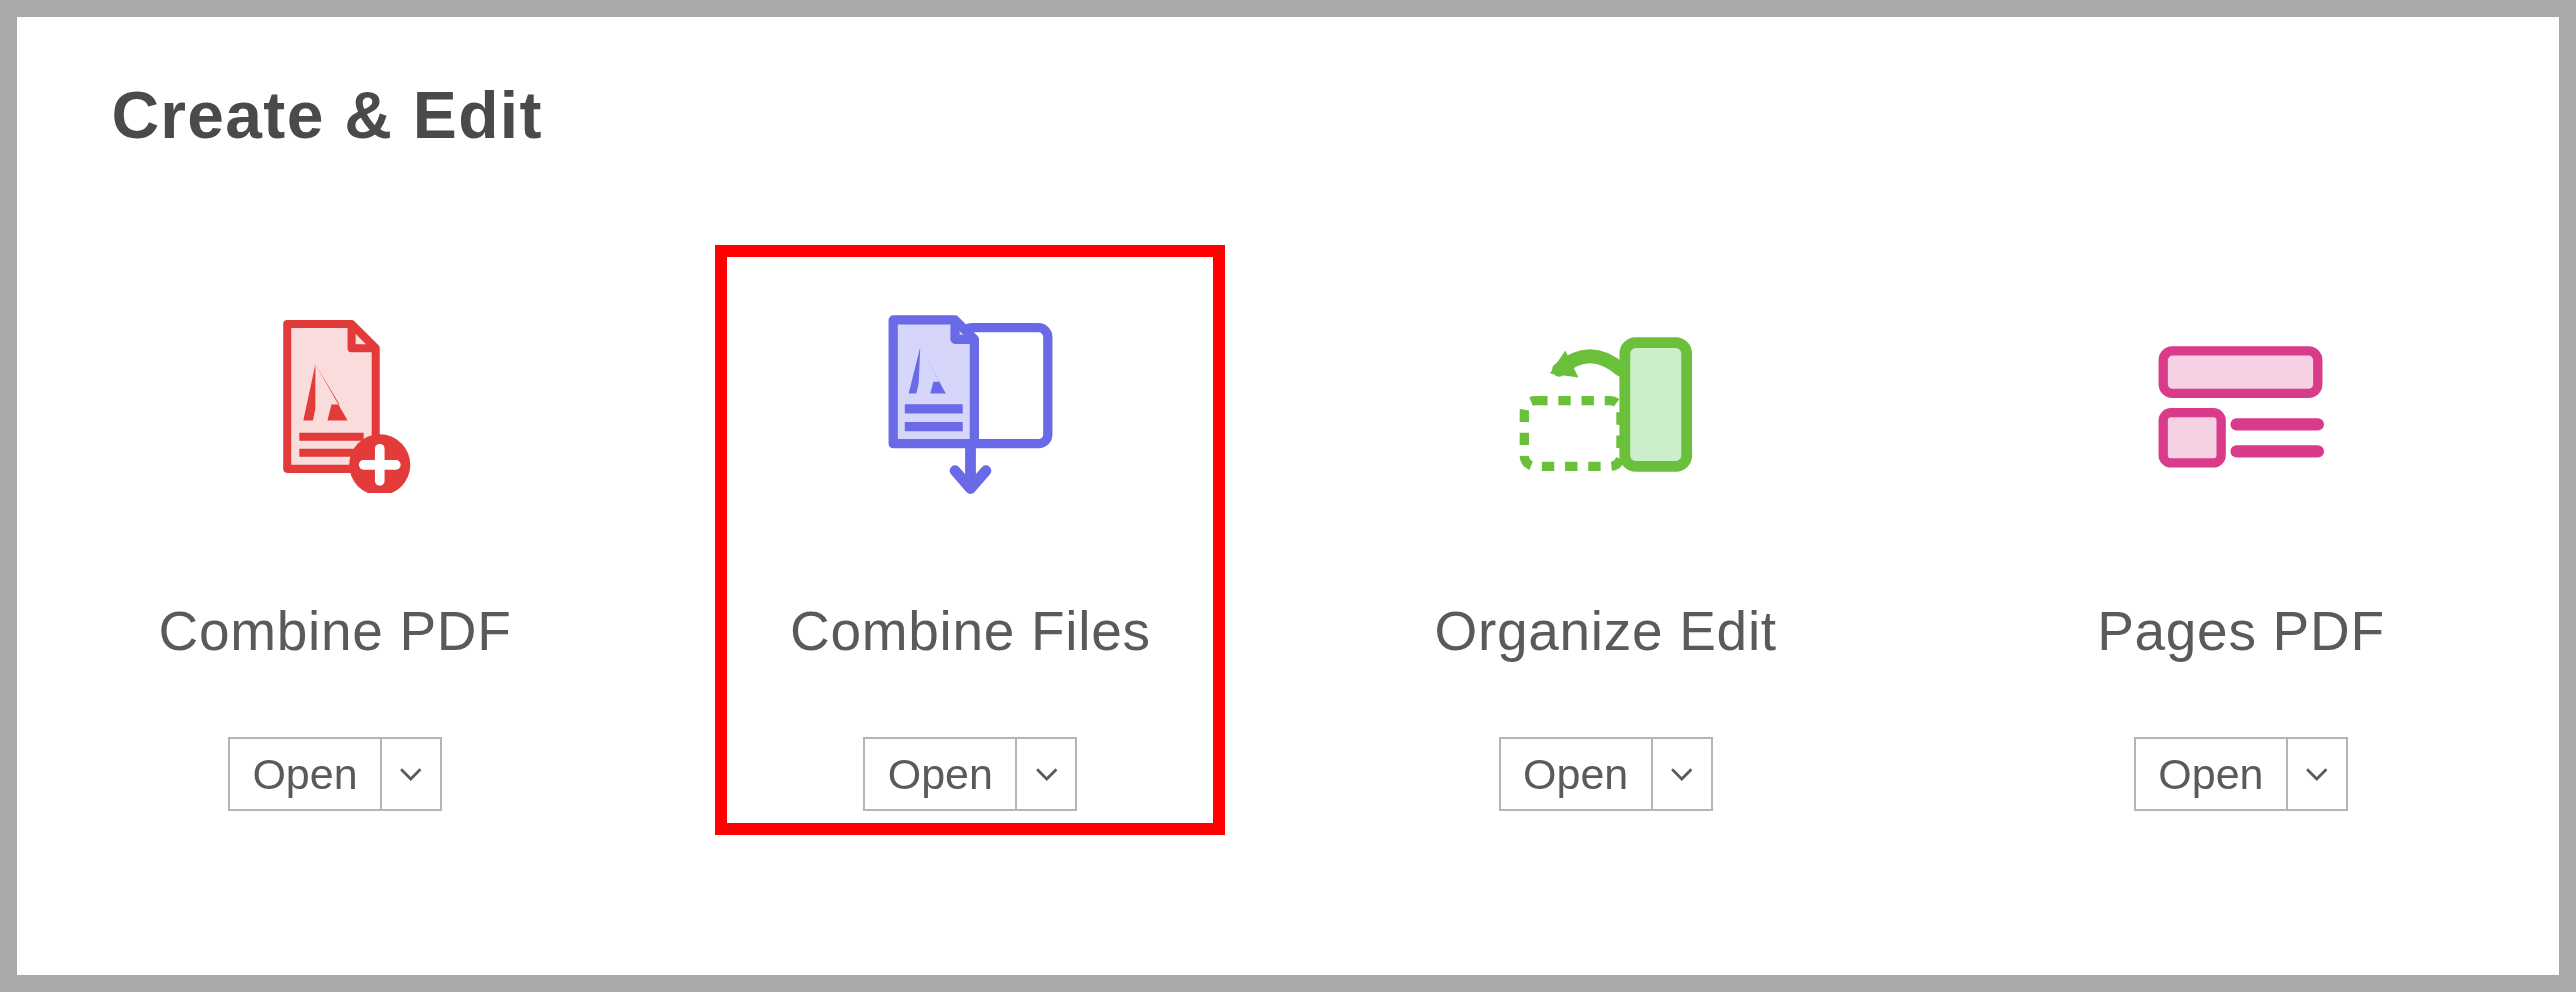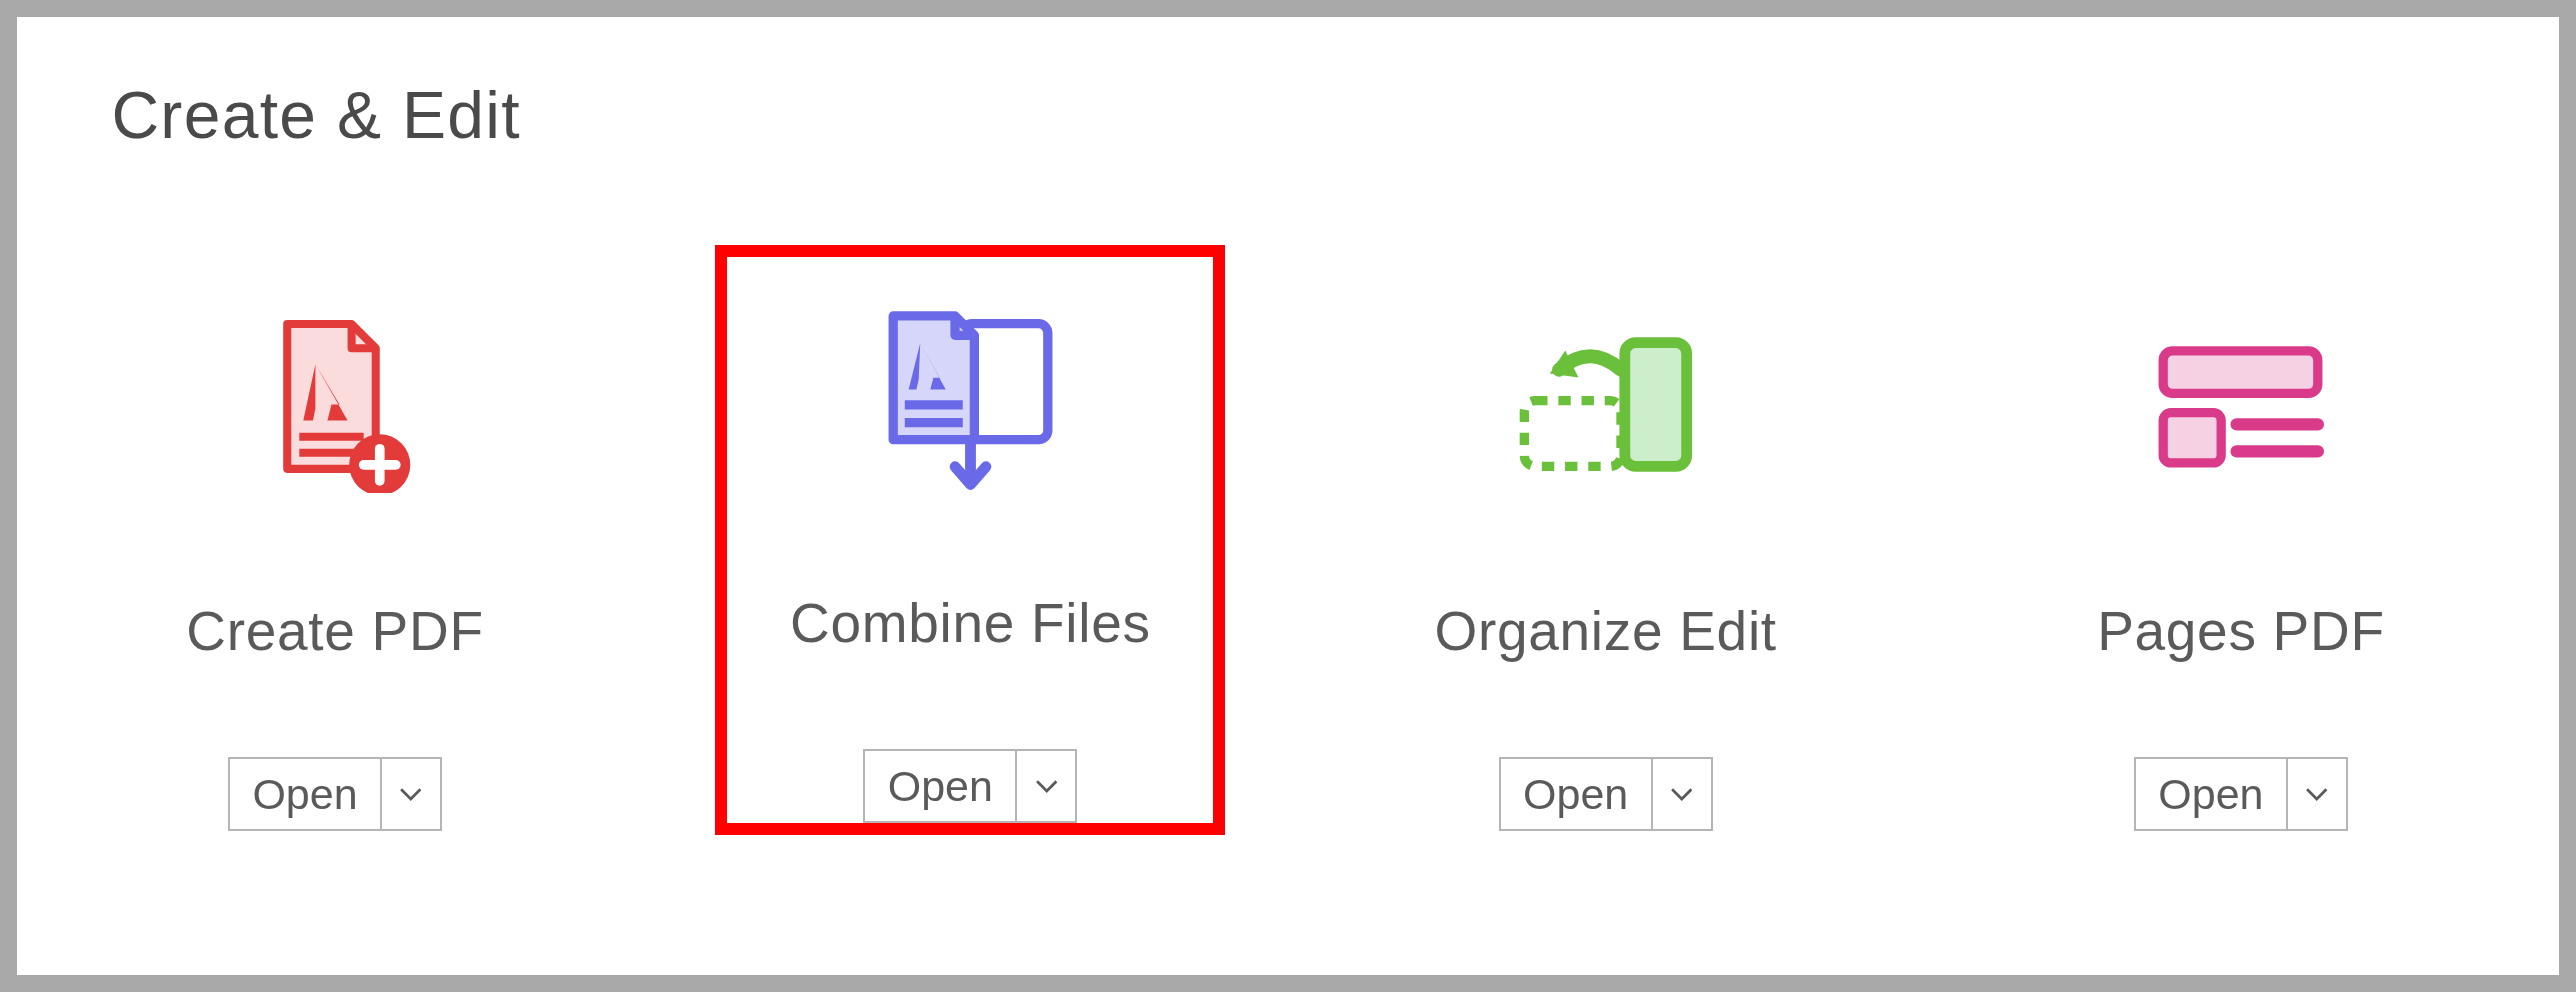--- a/index.html
+++ b/index.html
@@ -17,21 +17,21 @@
     right: 17.4px;
     bottom: 17.4px;
     background: #ffffff;
   }
   .section-title {
     position: absolute;
     top: 60px;
     left: 94px;
     font-size: 66px;
     color: #4a4a4a;
-    font-weight: 400;
+    font-weight: 700;
     letter-spacing: 1.3px;
     text-align: center;
   }
   .tool-row {
     position: absolute;
     top: 228px;
     left: 0;
     right: 0;
     height: 684px;
     display: flex;
@@ -61,21 +61,21 @@
     justify-content: center;
   }
   .tool-label {
     margin-top: 94px;
     font-size: 55px;
     color: #5a5a5a;
     font-weight: 400;
     letter-spacing: 0.7px;
   }
   .open-group {
-    margin-top: 94px;
+    margin-top: 74px;
     display: flex;
     height: 74px;
   }
   .open-btn {
     width: 154px;
     height: 74px;
     border: 2.7px solid #b5b5b5;
     background: #ffffff;
     font-size: 43px;
     color: #5a5a5a;
@@ -120,21 +120,21 @@
           <path d="M 75 60 L 105 110 L 95 110 L 90 130 L 115 130 L 75 60 M 75 60 L 60 130 L 72 130 L 75 115" fill="#e33a3a"></path>
 
           <line x1="55" y1="150" x2="135" y2="150" stroke="#e33a3a" stroke-width="10"></line>
           <line x1="55" y1="170" x2="135" y2="170" stroke="#e33a3a" stroke-width="10"></line>
 
           <circle cx="155" cy="185" r="38" fill="#e33a3a"></circle>
           <line x1="155" y1="165" x2="155" y2="205" stroke="#ffffff" stroke-width="12" stroke-linecap="round"></line>
           <line x1="135" y1="185" x2="175" y2="185" stroke="#ffffff" stroke-width="12" stroke-linecap="round"></line>
         </svg>
       </div>
-      <div class="tool-label">Create PDF</div>
+      <div class="tool-label">Combine PDF</div>
       <div class="open-group">
         <div class="open-btn">Open</div>
         <div class="dropdown-btn">
           <svg viewBox="0 0 20 12">
               <path d="M 1 1 L 10 10 L 19 1" fill="none" stroke="#5a5a5a" stroke-width="2.5"></path>
             </svg>
         </div>
       </div>
     </div>
 

